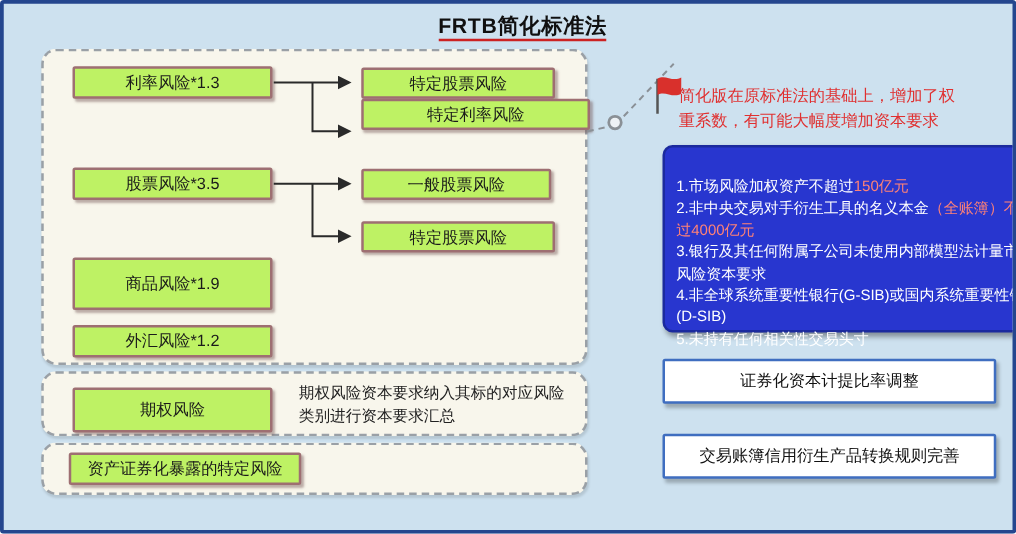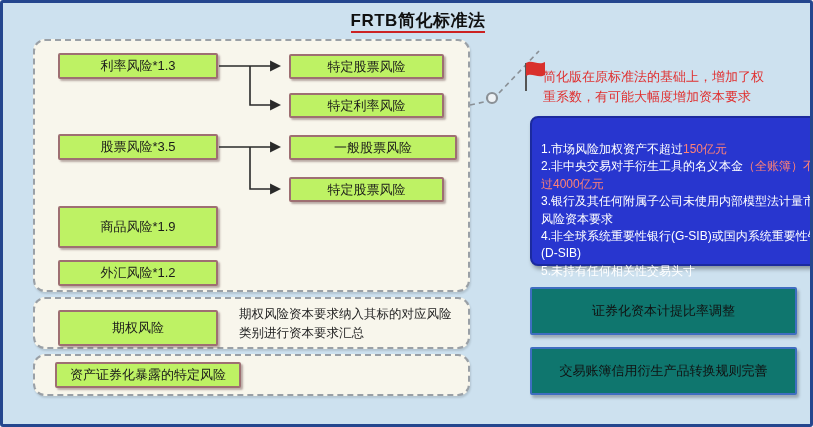--- a/index.html
+++ b/index.html
@@ -31,22 +31,22 @@
     color:#e03030; font-size:13px; line-height:1.5;
   }
   .blue-box {
     position:absolute; left:527px; top:113px; width:313px; height:150px;
     background:#2836cf; border:2px solid #1b2a9e; border-radius:8px;
     color:#ffffff; font-size:12px; line-height:1.45; padding:23px 9px;
     box-shadow:2px 3px 4px rgba(0,0,0,0.35); box-sizing:border-box;
   }
   .blue-box .hl { color:#ff8276; }
   .outline-box {
-    position:absolute; left:527px; width:267px; height:48px;
-    background:#0f766e; border:2px solid #3f6ec0; border-radius:2px;
+    position:absolute; left:527px; width:267px; height:36px;
+    background:#ffffff; border:2px solid #3f6ec0; border-radius:2px;
     display:flex; align-items:center; justify-content:center;
     font-size:13px; color:#111; box-shadow:2px 3px 3px rgba(0,0,0,0.25); box-sizing:border-box;
   }
   .overlay { position:absolute; left:0; top:0; pointer-events:none; }
 </style>
 </head>
 <body>
 
 <div class="page">
 
@@ -57,22 +57,22 @@
   <div class="dashed-box" style="left:30px; top:36px; width:437px; height:253px;"></div>
   <div class="dashed-box" style="left:30px; top:294px; width:437px; height:52px;"></div>
   <div class="dashed-box" style="left:30px; top:351px; width:437px; height:42px;"></div>
 
   <div class="risk-box" style="left:55px; top:50px; width:160px; height:26px;">利率风险*1.3</div>
   <div class="risk-box" style="left:55px; top:131px; width:160px; height:26px;">股票风险*3.5</div>
   <div class="risk-box" style="left:55px; top:203px; width:160px; height:42px;">商品风险*1.9</div>
   <div class="risk-box" style="left:55px; top:257px; width:160px; height:26px;">外汇风险*1.2</div>
 
   <div class="risk-box" style="left:286px; top:51px; width:155px; height:25px;">特定股票风险</div>
-  <div class="risk-box" style="left:286px; top:90px; width:155px; height:25px;">特定利率风险</div>
-  <div class="risk-box" style="left:286px; top:132px; width:168px; height:25px;">一般股票风险</div>
+  <div class="risk-box" style="left:286px; top:76px; width:183px; height:25px;">特定利率风险</div>
+  <div class="risk-box" style="left:286px; top:132px; width:152px; height:25px;">一般股票风险</div>
   <div class="risk-box" style="left:286px; top:174px; width:155px; height:25px;">特定股票风险</div>
 
   <div class="risk-box" style="left:55px; top:307px; width:160px; height:36px;">期权风险</div>
   <div class="note" style="left:236px; top:302px; width:216px;">期权风险资本要求纳入其标的对应风险类别进行资本要求汇总</div>
 
   <div class="risk-box" style="left:52px; top:359px; width:186px; height:26px;">资产证券化暴露的特定风险</div>
 
   <div class="flag-note">简化版在原标准法的基础上，增加了权重系数，有可能大幅度增加资本要求</div>
 
   <div class="blue-box">

